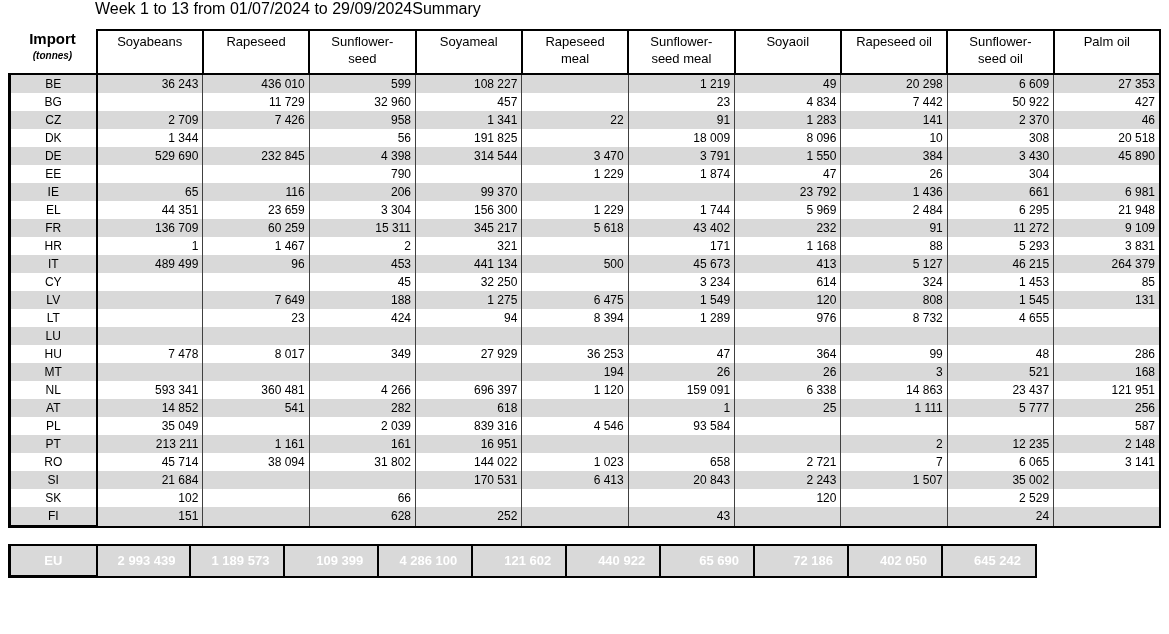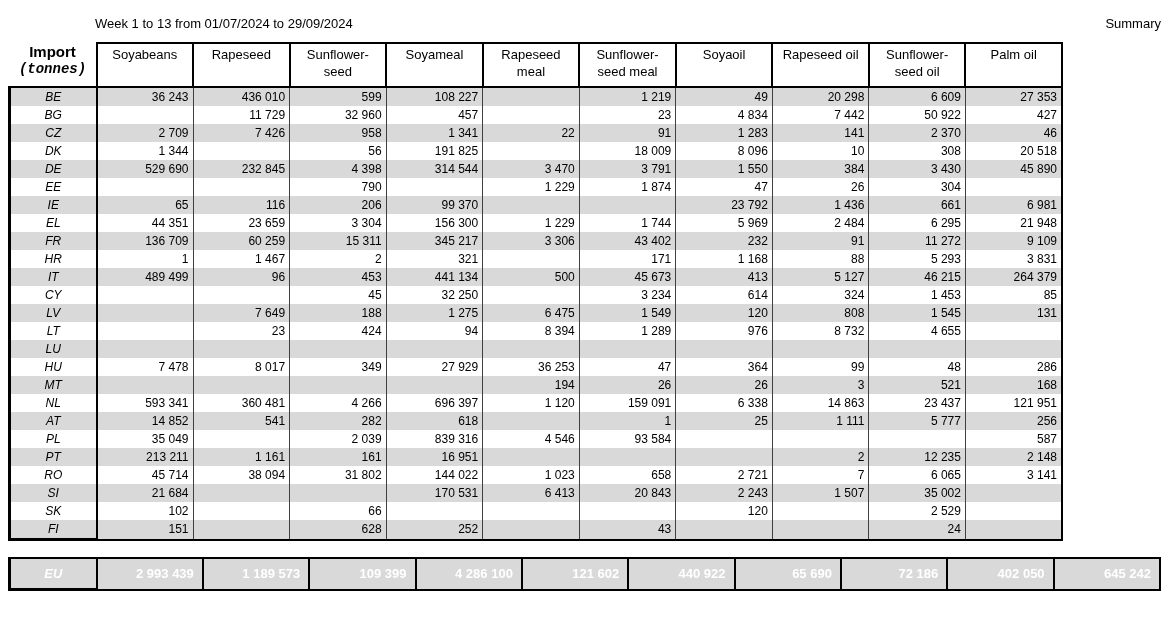--- a/index.html
+++ b/index.html
@@ -5,47 +5,47 @@
   * { box-sizing: border-box; }
   html, body { margin: 0; padding: 0; }
   body {
     width: 1169px; height: 634px;
     background: #ffffff;
     font-family: "Liberation Sans", sans-serif;
     color: #000000;
     overflow: hidden;
   }
   .top-bar {
-    display: flex; justify-content: space-between; align-items: flex-start;
-    margin: 16px 8px 0 8px;
-    font-size: 13px;
+    display: flex; justify-content: flex-start; align-items: flex-start;
+    margin: 0 8px 0 8px;
+    font-size: 16px;
   }
   .top-bar .period { margin-left: 87px; }
 
   .tbl-wrap { margin: 11px 8px 0 8px; }
 
   table.report {
     border-collapse: collapse;
     table-layout: fixed;
-    width: 1055px;
+    width: 1153px;
     font-size: 12px;
   }
   col.c-country { width: 87px; }
 
   
   th.corner {
     border: none;
     border-bottom: 2px solid var(--border);
     background: #ffffff;
     text-align: center;
     vertical-align: top;
     padding: 0;
   }
   .corner-title { font-weight: bold; font-size: 15px; line-height: 18px; display: block; }
-  .corner-unit  { font-style: italic; font-size: 14px; line-height: 16px; display: block; font-family: Liberation Mono, monospace; }
+  .corner-unit  { font-style: italic; font-size: 10px; line-height: 16px; display: block; }
 
   
   th.col-head {
     border: 2px solid var(--border);
     font-weight: normal;
     font-size: 13px;
     text-align: center;
     vertical-align: top;
     white-space: pre-line;
     height: 44px;
@@ -57,48 +57,47 @@
   
   tbody td { height: 18px; line-height: 18px; padding: 0 4px; overflow: hidden; }
   tbody tr:nth-child(odd) td { background: var(--stripe); }
   tbody tr:nth-child(even) td { background: #ffffff; }
 
   td.country {
     text-align: center;
     border-left: 3px solid var(--border);
     border-right: 2px solid var(--border);
     padding: 0;
-    font-style: italic;
   }
   tbody tr:first-child td.country { border-top: 2px solid var(--border); }
   tbody tr:last-child td.country { border-bottom: 3px solid var(--border); }
   tbody tr:last-child td.val { border-bottom: 2px solid var(--border); }
 
   td.val {
     text-align: right;
     border-right: 1px solid #404040;
   }
   td.val:last-child { border-right: 2px solid var(--border); }
 
   
   .total-wrap { margin: 16px 8px 0 8px; }
   table.total {
     border-collapse: collapse;
     table-layout: fixed;
-    width: 1153px;
+    width: 1029px;
     font-size: 13px;
   }
   table.total td {
     background: var(--total-bg);
     color: var(--total-text);
     font-weight: bold;
     height: 29px;
     line-height: 29px;
     border: 2px solid var(--border);
-    padding: 0 8px;
+    padding: 0 14px;
     overflow: hidden;
   }
   table.total td.country { text-align: center; border-left: 3px solid var(--border); padding: 0; }
   table.total td.val { text-align: right; }
   table.total tr td { border-bottom: 3px solid var(--border); }
 </style>
 </head>
 <body>
 
 <div class="top-bar">
@@ -247,21 +246,21 @@
           <td class="val">2 484</td>
           <td class="val">6 295</td>
           <td class="val">21 948</td>
         </tr>
         <tr>
           <td class="country">FR</td>
           <td class="val">136 709</td>
           <td class="val">60 259</td>
           <td class="val">15 311</td>
           <td class="val">345 217</td>
-          <td class="val">3 306</td>
+          <td class="val">5 618</td>
           <td class="val">43 402</td>
           <td class="val">232</td>
           <td class="val">91</td>
           <td class="val">11 272</td>
           <td class="val">9 109</td>
         </tr>
         <tr>
           <td class="country">HR</td>
           <td class="val">1</td>
           <td class="val">1 467</td>

